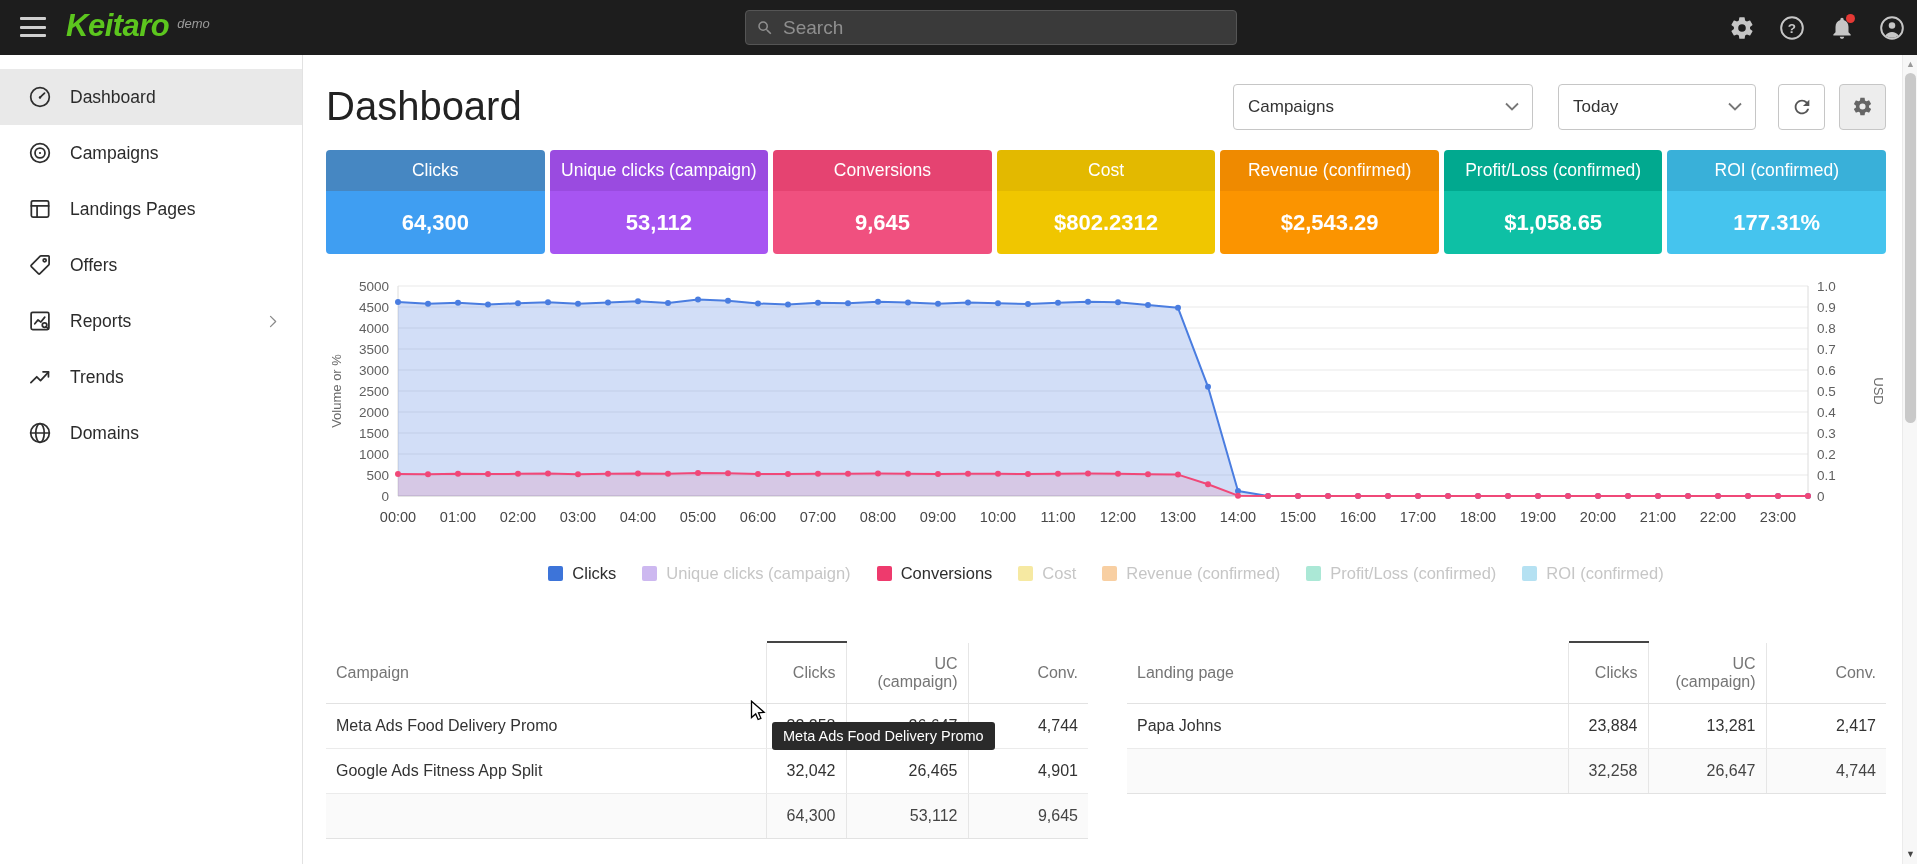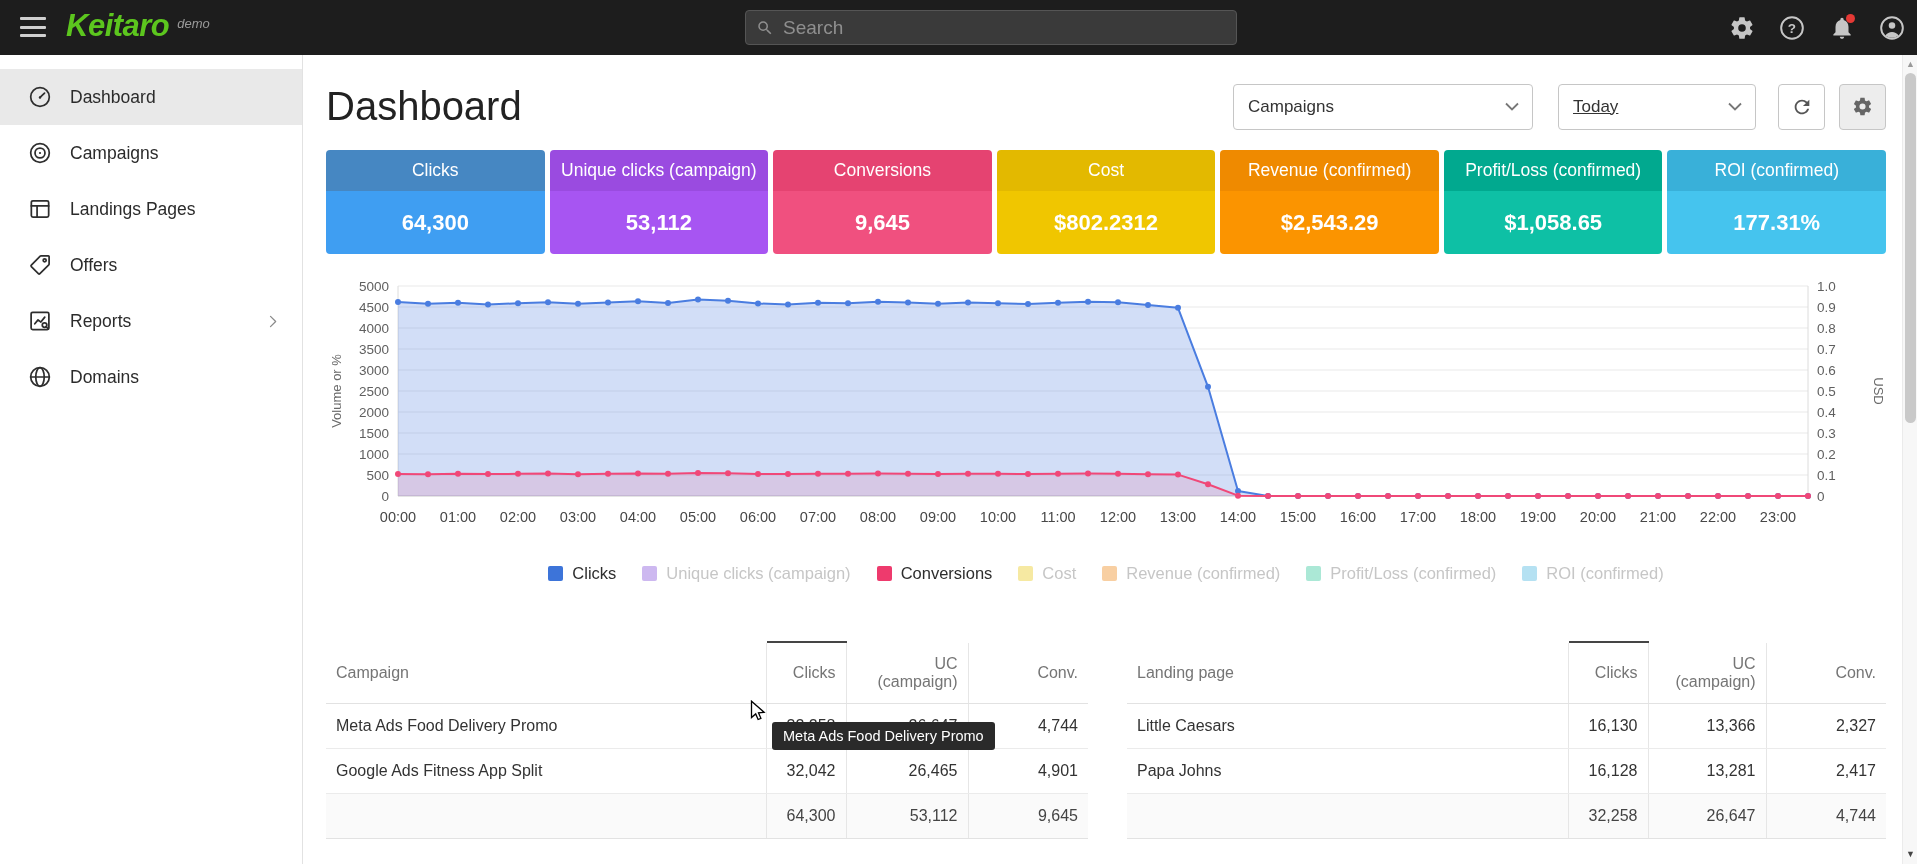--- a/index.html
+++ b/index.html
@@ -33,21 +33,21 @@
   .s-chev { margin-left:auto; width:19px; height:19px; }
   .s-chev svg { stroke:#8a8a8a; }
 
   
   .main { position:absolute; left:304px; top:55px; right:15px; bottom:0; padding:0 16px 0 22px; overflow:hidden; background:#fff; }
   .page-head { display:flex; align-items:center; justify-content:space-between; margin-top:28px; }
   .page-title { font-size:40px; line-height:47px; color:#222; font-weight:400; }
   .head-controls { display:flex; align-items:center; }
   .select { height:46px; border:1px solid #c6c6c6; border-radius:4px; display:flex; align-items:center; justify-content:space-between; padding:0 13px 0 14px; font-size:17px; color:#333; background:#fff; cursor:pointer; }
   .sel-campaigns { width:300px; margin-right:25px; }
-  .sel-date { width:198px; margin-right:22px;text-decoration:underline; }
+  .sel-date { width:198px; margin-right:22px; }
   .icon-btn { width:47px; height:46px; border:1px solid #c6c6c6; border-radius:4px; background:#fff; display:flex; align-items:center; justify-content:center; cursor:pointer; }
   .btn-refresh { margin-right:14px; }
   .btn-settings { background:#ededed; }
 
   
   .cards { display:flex; gap:5px; margin-top:20px; }
   .card { flex:1; height:104px; border-radius:4px; overflow:hidden; color:#fff; text-align:center; cursor:pointer; }
   .card-top { height:41px; display:flex; align-items:center; justify-content:center; font-size:17.5px; }
   .card-bottom { height:63px; display:flex; align-items:center; justify-content:center; font-size:22px; font-weight:bold; }
 
@@ -166,20 +166,27 @@
       <span class="s-icon"><svg viewBox="0 0 24 24" class="si">
           <rect x="3.8" y="4" width="16.4" height="16" rx="1.5"></rect>
           <path d="M7.2 14.6l3-3.6 2.6 2 3.6-4.6"></path>
           <circle cx="16.2" cy="15.8" r="2.1"></circle>
           <path d="M17.7 17.3l2 2"></path>
         </svg></span>
       <span class="s-label">Reports</span>
       <span class="s-chev"><svg viewBox="0 0 24 24" class="si">
           <path d="M9.5 5.5 16 12l-6.5 6.5"></path>
         </svg></span>
+    </div>
+    <div class="sidebar-item">
+      <span class="s-icon"><svg viewBox="0 0 24 24" class="si">
+          <path d="M3.6 17.2 9 11.8l3.5 3.5 7.3-7.8"></path>
+          <path d="M14.8 7.2h5v4.6"></path>
+        </svg></span>
+      <span class="s-label">Trends</span>
     </div>
     <div class="sidebar-item">
       <span class="s-icon"><svg viewBox="0 0 24 24" class="si">
           <circle cx="12" cy="12" r="8.6"></circle>
           <ellipse cx="12" cy="12" rx="3.9" ry="8.6"></ellipse>
           <path d="M3.4 12h17.2"></path>
         </svg></span>
       <span class="s-label">Domains</span>
     </div>
   </div>
@@ -492,28 +499,22 @@
           <thead>
             <tr>
               <th class="">Landing page</th>
               <th class="num sorted">Clicks</th>
               <th class="num">UC (campaign)</th>
               <th class="num">Conv.</th>
             </tr>
           </thead>
           <tbody>
             <tr>
-              <td class="cell-name">Little Caesars</td>
-              <td class="num">16,130</td>
-              <td class="num">13,366</td>
-              <td class="num">2,327</td>
-            </tr>
-            <tr>
               <td class="cell-name">Papa Johns</td>
-              <td class="num">16,128</td>
+              <td class="num">23,884</td>
               <td class="num">13,281</td>
               <td class="num">2,417</td>
             </tr>
           </tbody>
           <tfoot>
             <tr>
               <td class=""></td>
               <td class="num">32,258</td>
               <td class="num">26,647</td>
               <td class="num">4,744</td>

